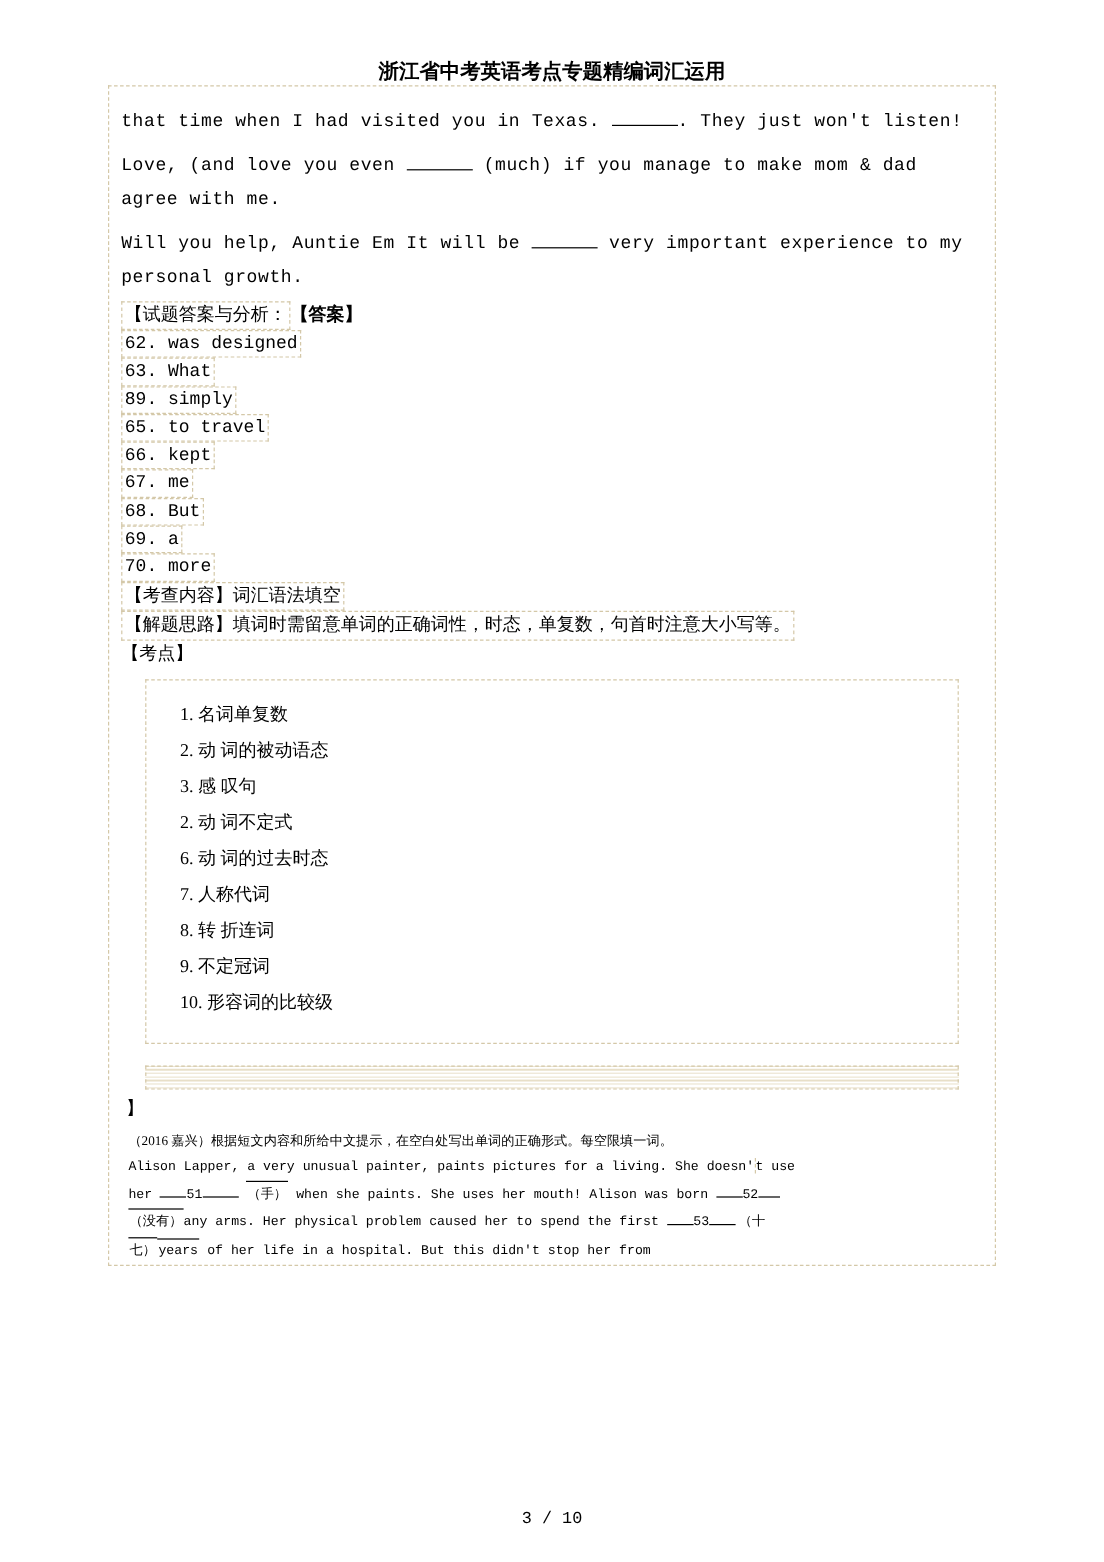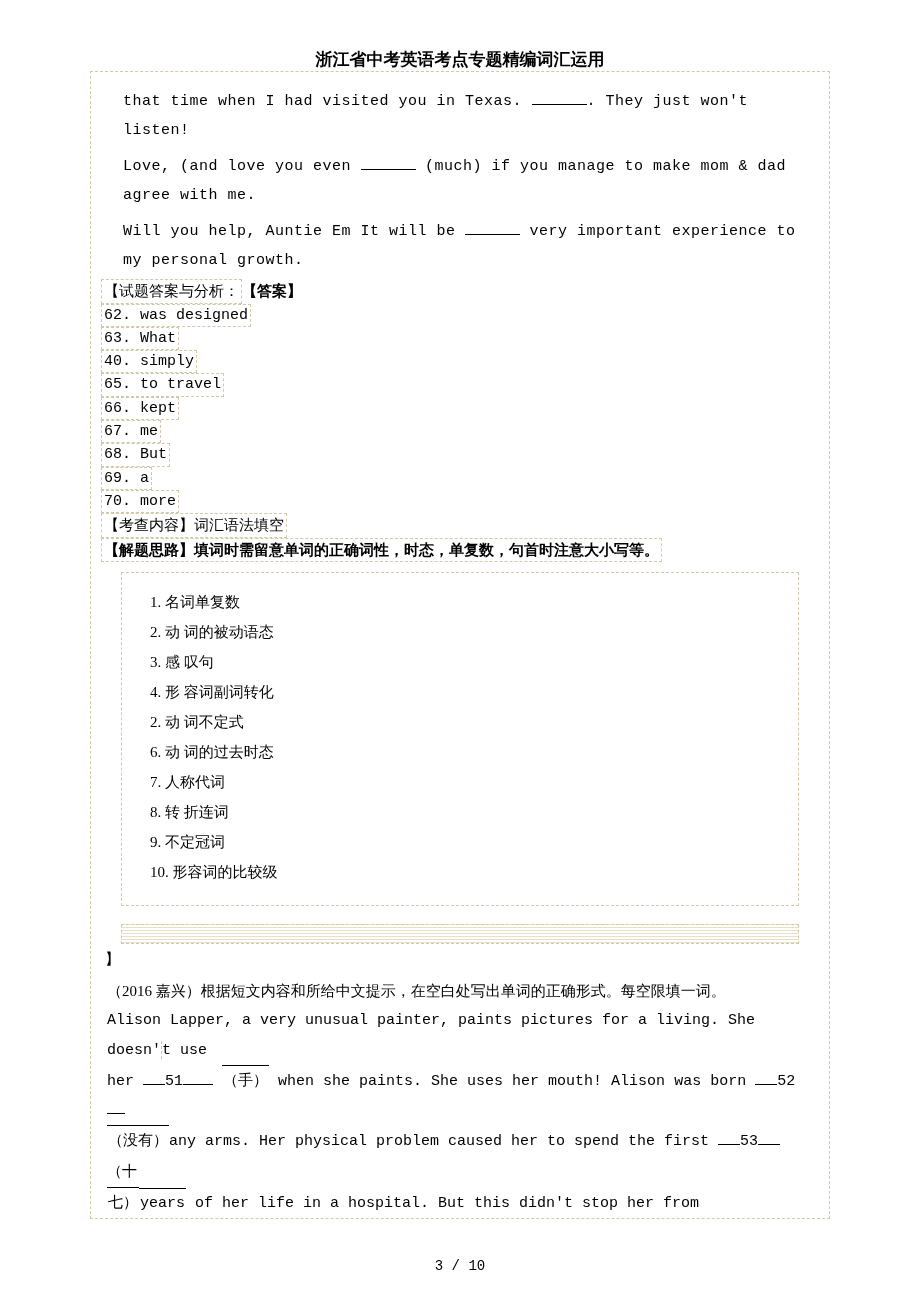--- a/index.html
+++ b/index.html
@@ -22,21 +22,20 @@
       border-top: 1px dashed #d4c8a8;
       padding: 16px 10px 0 10px;
       position: relative;
     }
     .mono-text {
       font-family: "Courier New", monospace;
       font-size: 15px;
       line-height: 1.9;
       letter-spacing: 0.5px;
       color: #000;
-      margin-left: 22px;
     }
     .para { margin-bottom: 8px; }
     .blank {
       display: inline-block;
       border-bottom: 1px solid #000;
       min-width: 50px;
       height: 1em;
       vertical-align: baseline;
     }
     .blank-long { min-width: 55px; }
@@ -72,21 +71,21 @@
       padding-left: 10px;
     }
     .hatch-box {
       border: 1px dashed #d4c8a8;
       height: 20px;
       background: repeating-linear-gradient(0deg, #e8dfc8 0px, #e8dfc8 1px, transparent 1px, transparent 3px);
       margin: 0 20px 6px 20px;
     }
     .pass2 {
       font-family: "Courier New", "SimSun", monospace;
-      font-size: 15px;
+      font-size: 11px;
       line-height: 1.95;
       padding: 2px 6px 0 6px;
     }
     .pass2 .cn { font-family: "SimSun", serif; }
     .overline-word {
       display: inline-block;
       border-top: 1px solid #000;
       padding: 0 1px;
     }
     .num-gap-before { display:inline-block; border-bottom: 1px solid #000; min-width: 22px; height:1em; }
@@ -125,41 +124,41 @@
   <div class="mono-text para">
     <span>Will you help, Auntie Em It will be </span><span class="blank blank-long"></span><span> very important experience to my personal growth.</span>
   </div>
 
   <div class="tight-lines" style="margin-top:-4px;">
     <div class="answer-line">
       <span class="dashed-box cn-text">【试题答案与分析：</span><span class="answer-label">【答案】</span>
     </div>
     <div class="answer-line"><span class="dashed-box">62. was designed</span></div>
     <div class="answer-line"><span class="dashed-box">63. What</span></div>
-    <div class="answer-line"><span class="dashed-box">40. simply</span></div>
+    <div class="answer-line"><span class="dashed-box">89. simply</span></div>
     <div class="answer-line"><span class="dashed-box">65. to travel</span></div>
     <div class="answer-line"><span class="dashed-box">66. kept</span></div>
     <div class="answer-line"><span class="dashed-box">67. me</span></div>
     <div class="answer-line"><span class="dashed-box">68. But</span></div>
     <div class="answer-line"><span class="dashed-box">69. a</span></div>
     <div class="answer-line"><span class="dashed-box">70. more</span></div>
 
     <div class="cn-text" style="line-height:1.5;">
       <span class="dashed-box"><span>【考查内容】</span><span>词汇语法填空</span></span>
     </div>
-    <div class="cn-text" style="line-height:1.5;font-weight:bold;">
+    <div class="cn-text" style="line-height:1.5;">
       <span class="dashed-box"><span>【解题思路】</span><span>填词时需留意单词的正确词性，时态，单复数，句首时注意大小写等。</span></span>
     </div>
+    <div class="cn-text" style="line-height:1.5;">【考点】</div>
   </div>
 
   <div class="inner-box">
     <div class="list-item">1.  名词单复数</div>
     <div class="list-item">2.  动 词的被动语态</div>
     <div class="list-item">3.  感 叹句</div>
-    <div class="list-item">4.  形 容词副词转化</div>
     <div class="list-item">2.  动 词不定式</div>
     <div class="list-item">6.  动 词的过去时态</div>
     <div class="list-item">7.  人称代词</div>
     <div class="list-item">8.  转 折连词</div>
     <div class="list-item">9.  不定冠词</div>
     <div class="list-item">10. 形容词的比较级</div>
   </div>
 
   <div class="hatch-box"></div>
 

